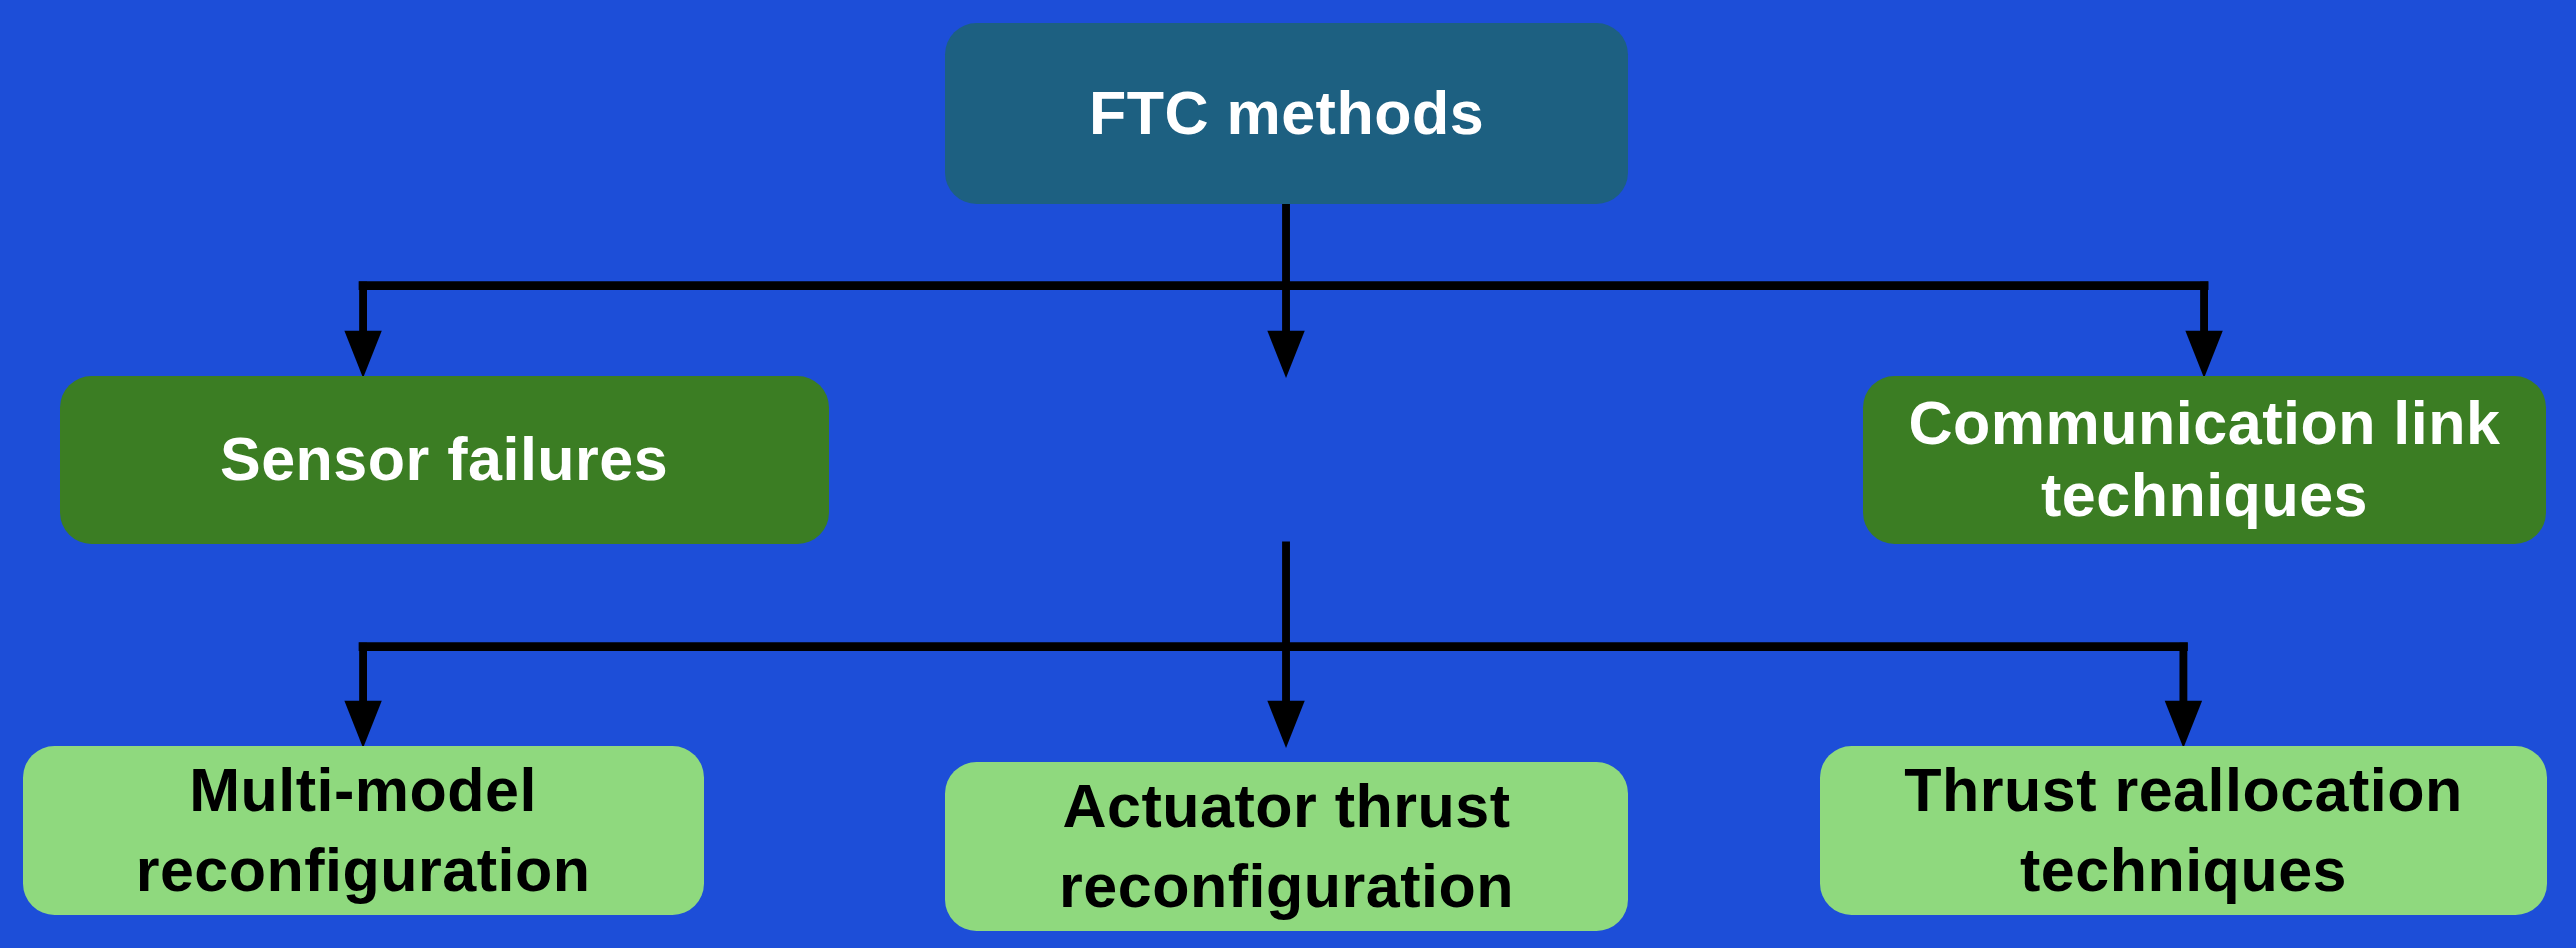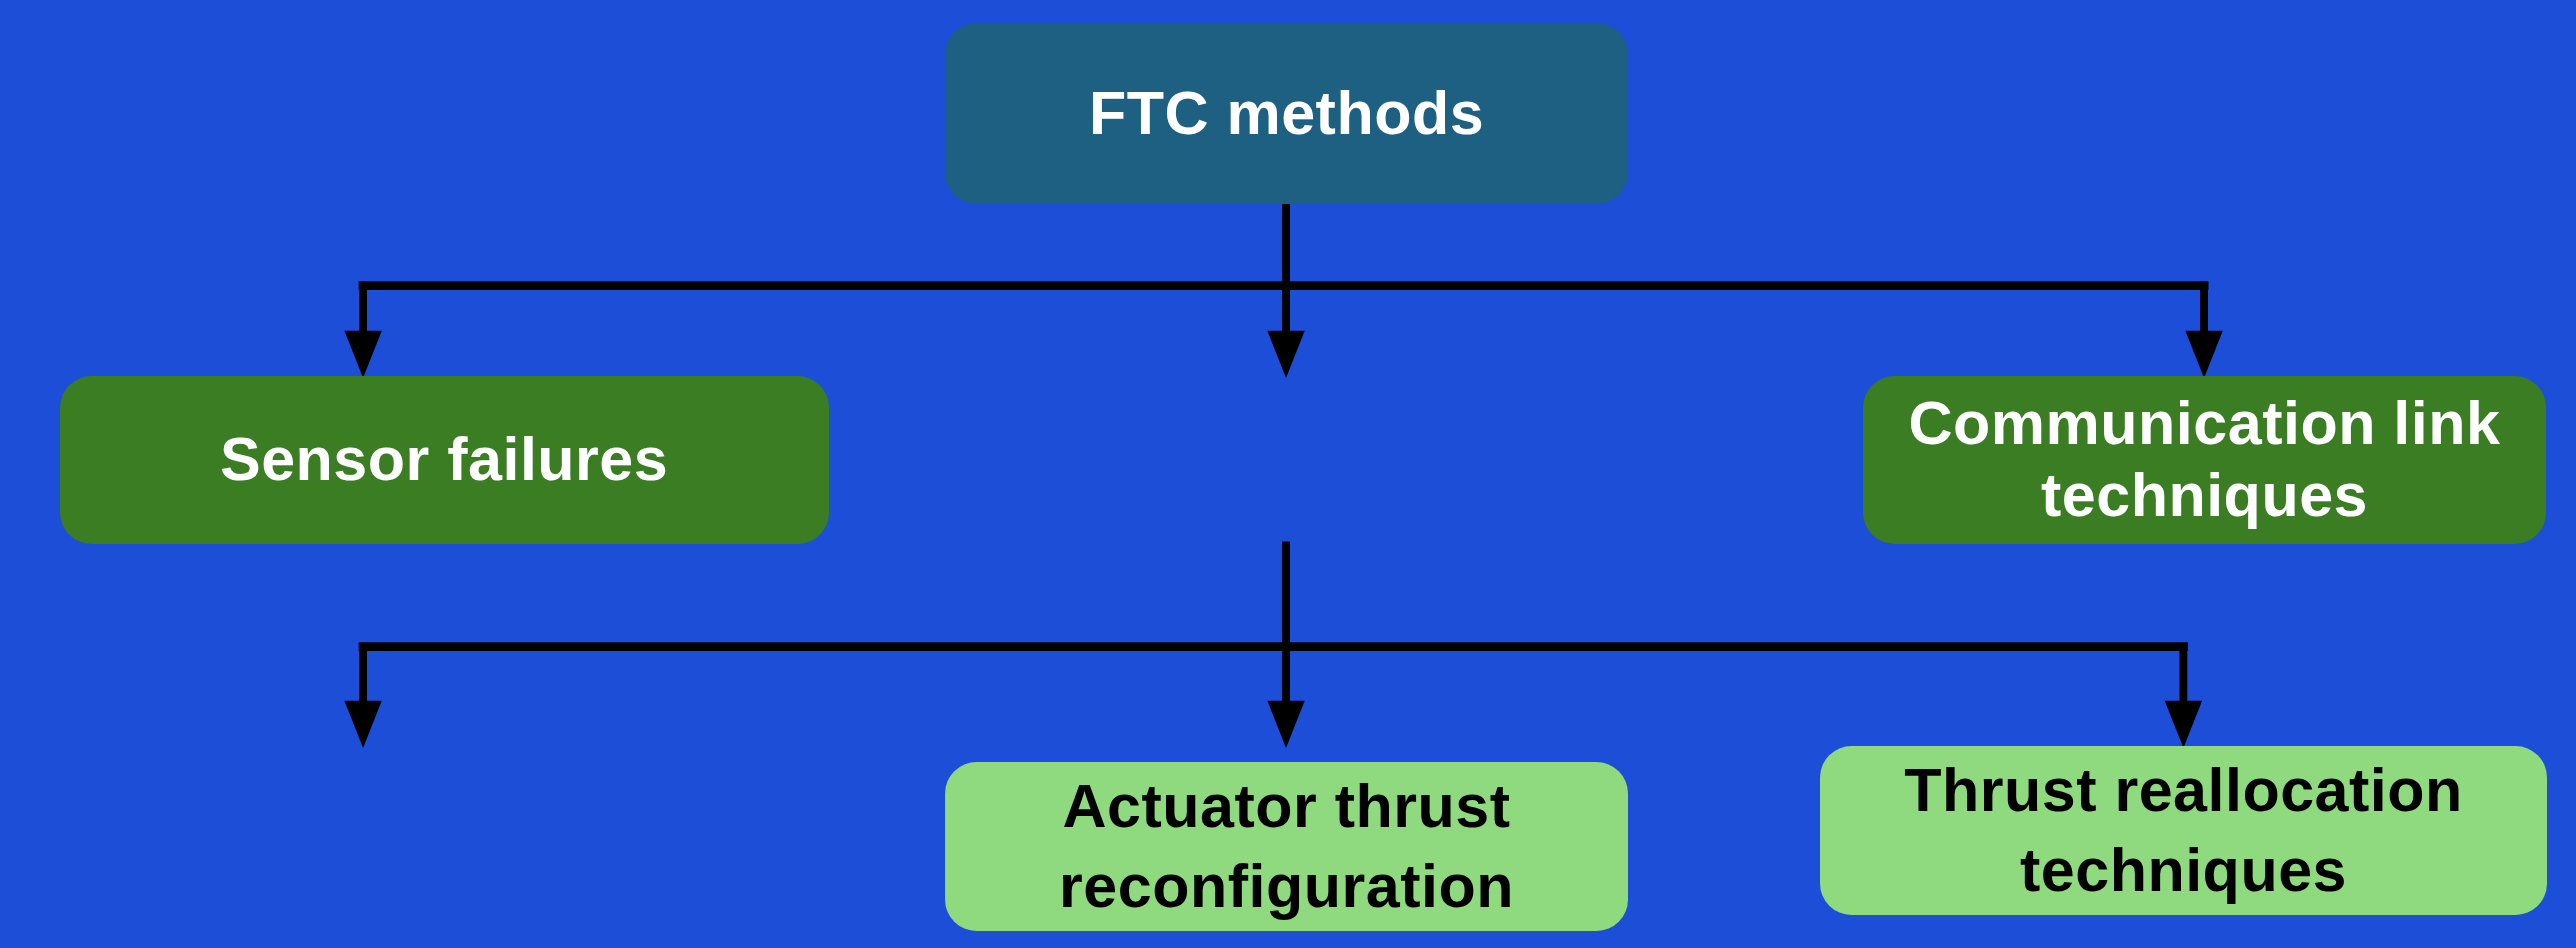--- a/index.html
+++ b/index.html
@@ -99,17 +99,18 @@
       <polygon class="arrowhead" points="1288,712 1326,712 1307,760"></polygon>
       <polygon class="arrowhead" points="2200,712 2238,712 2219,760"></polygon>
     </g>
   </svg>
 
   <div class="node root-node">FTC methods</div>
 
   <div class="node l2-node l2-0">Sensor failures</div>
   <div class="node l2-node l2-2">Communication link techniques</div>
 
+  <div class="node l3-node l3-0">Multi-model reconfiguration</div>
   <div class="node l3-node l3-1">Actuator thrust reconfiguration</div>
   <div class="node l3-node l3-2">Thrust reallocation techniques</div>
 
 </div>
 
 
 </body></html>

